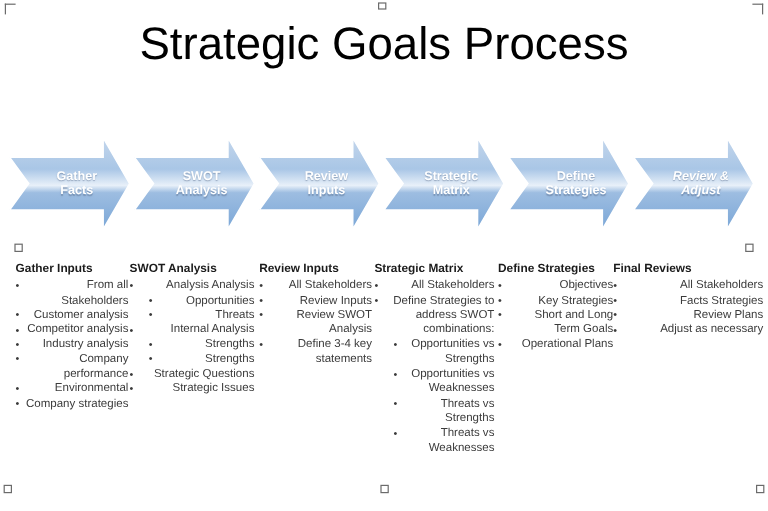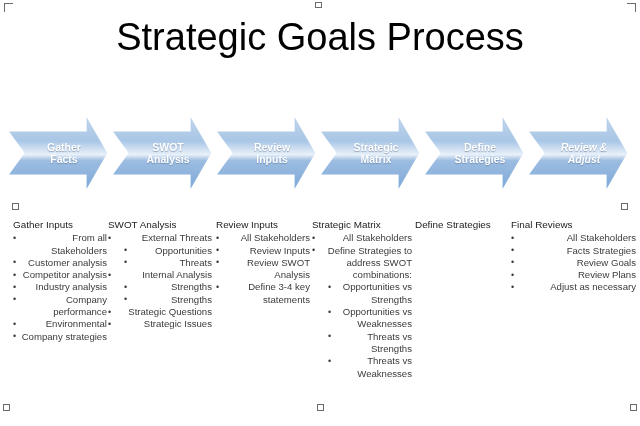--- a/index.html
+++ b/index.html
@@ -93,21 +93,21 @@
     height: 180px;
   }
   .col {
     position: absolute;
     top: 0;
     font-size: 9.6px;
     color: #3b3b3b;
     line-height: 12.3px;
   }
   .col-head {
-    font-weight: normal;
+    font-weight: bold;
     color: #1b1b1b;
     font-size: 9.9px;
     margin-bottom: 1px;
     white-space: nowrap;
   }
   ul.lvl1 {
     list-style: none;
     margin: 0;
     padding: 0;
     text-align: right;
@@ -279,21 +279,21 @@
           <li><span>Competitor analysis</span></li>
           <li><span>Industry analysis</span></li>
           <li><span>Company performance</span></li>
           <li><span>Environmental</span></li>
           <li><span>Company strategies</span></li>
         </ul>
       </div>
       <div class="col" style="left: 108px; width: 104px;">
         <div class="col-head">SWOT Analysis</div>
         <ul class="lvl1">
-          <li><span>External Threats</span><ul class="lvl2">
+          <li><span>Analysis Analysis</span><ul class="lvl2">
               <li>Opportunities</li>
               <li>Threats</li>
             </ul></li>
           <li><span>Internal Analysis</span><ul class="lvl2">
               <li>Strengths</li>
               <li>Strengths</li>
             </ul></li>
           <li><span>Strategic Questions</span></li>
           <li><span>Strategic Issues</span></li>
         </ul>
@@ -314,26 +314,31 @@
           <li><span>Define Strategies to address SWOT combinations:</span><ul class="lvl2">
               <li>Opportunities vs Strengths</li>
               <li>Opportunities vs Weaknesses</li>
               <li>Threats vs Strengths</li>
               <li>Threats vs Weaknesses</li>
             </ul></li>
         </ul>
       </div>
       <div class="col" style="left: 415px; width: 96px;">
         <div class="col-head">Define Strategies</div>
+        <ul class="lvl1">
+          <li><span>Objectives</span></li>
+          <li><span>Key Strategies</span></li>
+          <li><span>Short and Long Term Goals</span></li>
+          <li><span>Operational Plans</span></li>
+        </ul>
       </div>
       <div class="col" style="left: 511px; width: 125px;">
         <div class="col-head">Final Reviews</div>
         <ul class="lvl1">
           <li><span>All Stakeholders</span></li>
           <li><span>Facts Strategies</span></li>
-          <li><span>Review Goals</span></li>
           <li><span>Review Plans</span></li>
           <li><span>Adjust as necessary</span></li>
         </ul>
       </div>
     </div>
 
 </div>
 
 </body></html>

